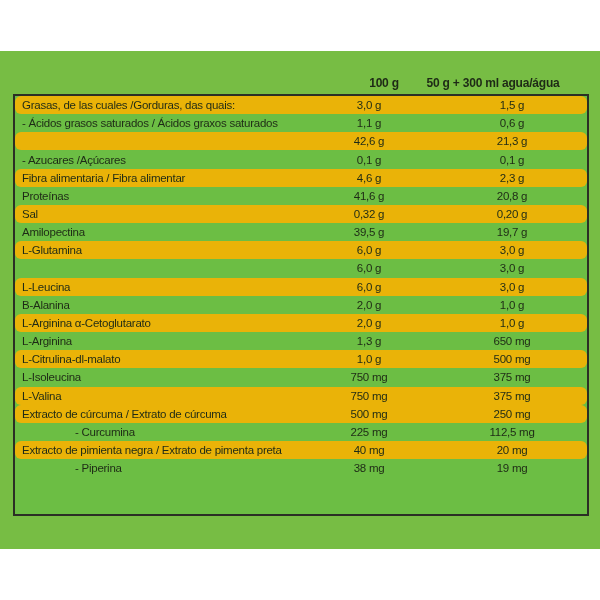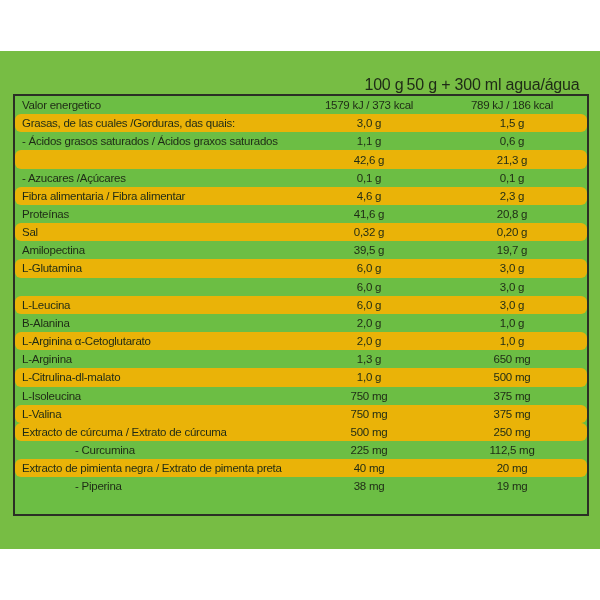--- a/index.html
+++ b/index.html
@@ -4,22 +4,23 @@
 <style>
   html, body { margin: 0; padding: 0; }
   body {
     width: 600px; height: 600px; background: #ffffff; position: relative; overflow: hidden;
     font-family: "Liberation Sans", "DejaVu Sans", sans-serif; color: #1e2a16;
   }
   .band {
     position: absolute; left: 0; top: 51px; width: 600px; height: 498px; background: #77bd44;
   }
   .colhead {
-    position: absolute; top: 76px; font-size: 16px; letter-spacing: -0.2px; white-space: nowrap;
+    position: absolute; top: 76px; font-size: 12px; letter-spacing: -0.2px; white-space: nowrap;
     transform: translateX(-50%);
+    font-weight: bold;
   }
   .ch1 { left: 384px; }
   .ch2 { left: 493px; }
   .table {
     position: absolute; left: 13px; top: 94px; width: 572px; height: 418px;
     border: 2px solid #2b2f25; background: #6cbe44;
   }
   .row {
     position: relative; height: 18.17px; display: flex; align-items: center;
     font-size: 11.5px; letter-spacing: -0.25px; white-space: nowrap;
@@ -32,25 +33,20 @@
 </style>
 </head>
 <body>
 
 <div class="band"></div>
 
 <div class="colhead ch1">100 g</div>
 <div class="colhead ch2">50 g + 300 ml agua/água</div>
 
 <div class="table" id="nutrition-table">
-    <div class="row">
-      <span class="c-name">Valor energetico</span>
-      <span class="c-100">1579 kJ / 373 kcal</span>
-      <span class="c-serv">789 kJ / 186 kcal</span>
-    </div>
     <div class="row shade">
       <span class="c-name">Grasas, de las cuales /Gorduras, das quais:</span>
       <span class="c-100">3,0 g</span>
       <span class="c-serv">1,5 g</span>
     </div>
     <div class="row">
       <span class="c-name">- Ácidos grasos saturados / Ácidos graxos saturados</span>
       <span class="c-100">1,1 g</span>
       <span class="c-serv">0,6 g</span>
     </div>

